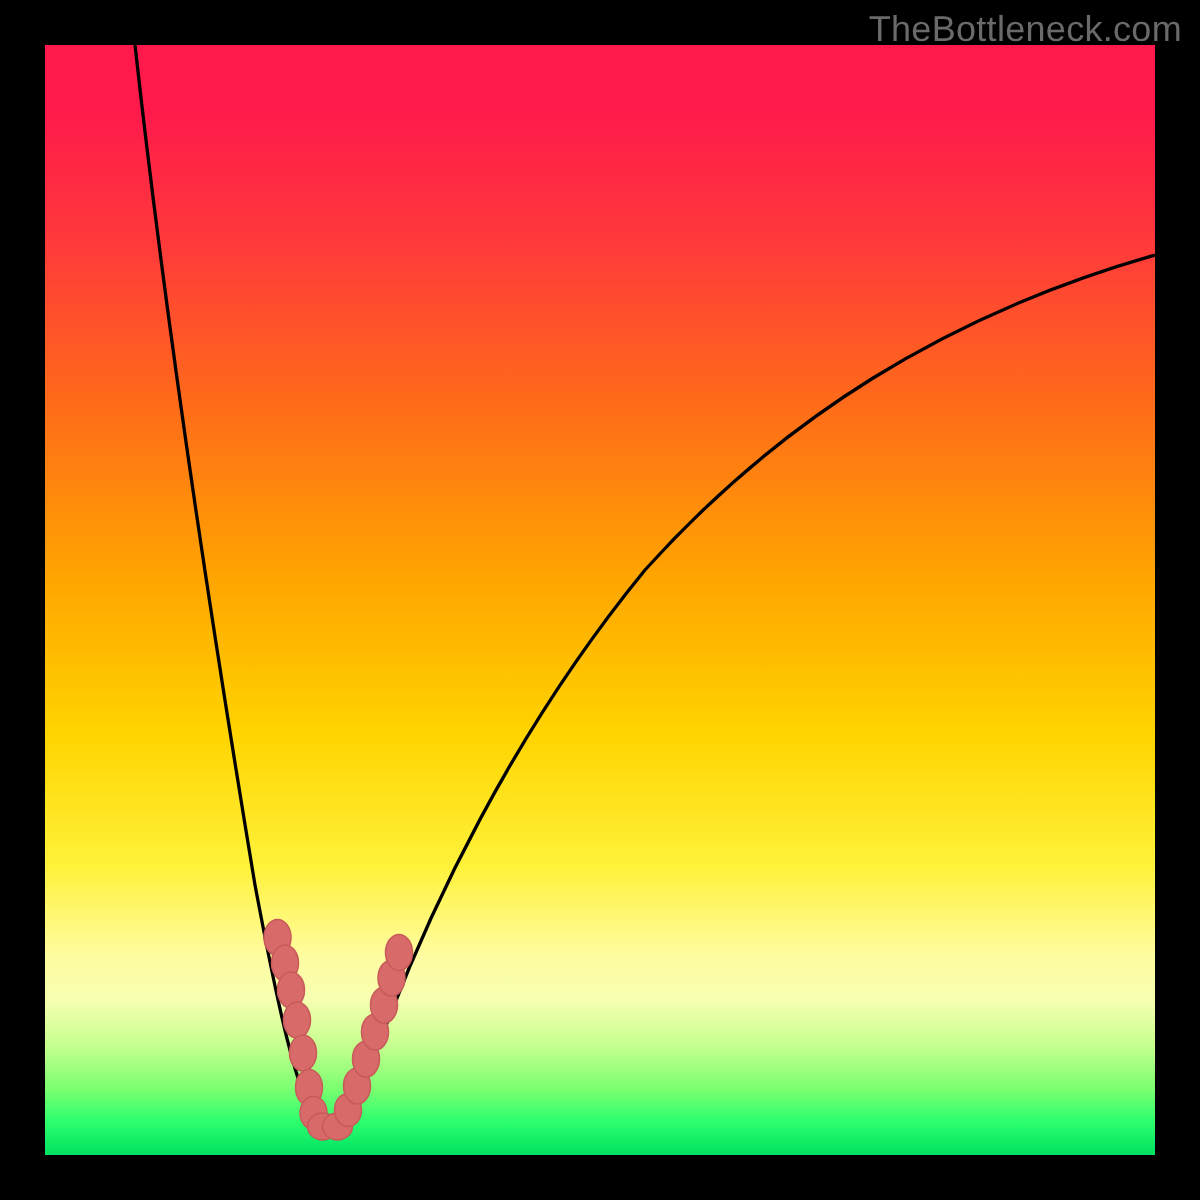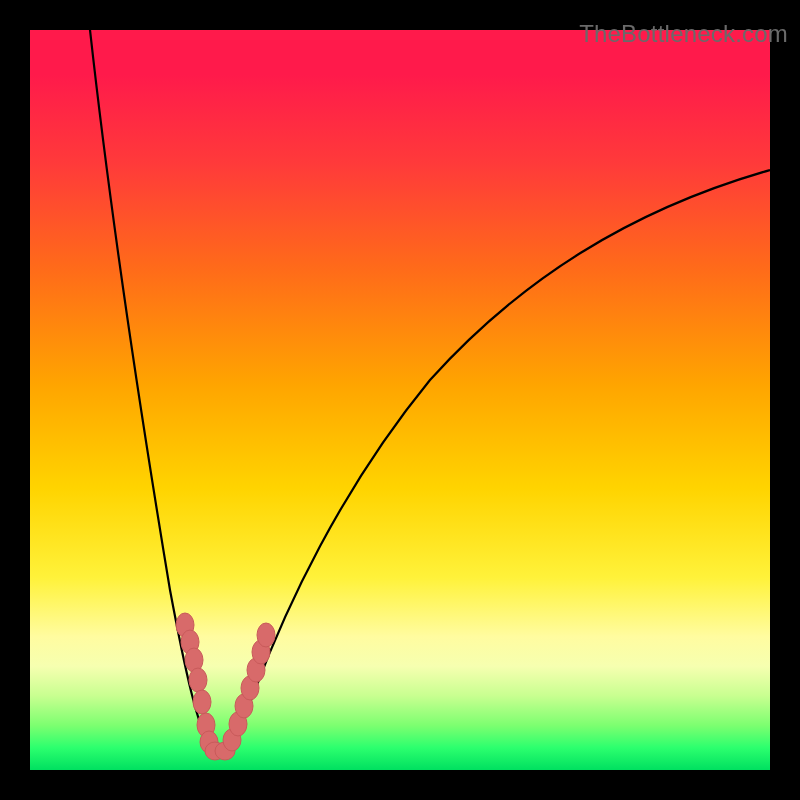--- a/index.html
+++ b/index.html
@@ -35,21 +35,21 @@
       #fffca0 82%,
       #f6ffb0 86%,
       #c8ff90 90%,
       #7cff70 94%,
       #2cff6e 97%,
       #00e060 100%
     );
   }
   .watermark {
     position: absolute;
-    top: 20px;
+    top: 6px;
     right: 12px;
     color: #6a6a6a;
     font-size: 24px;
     font-weight: 400;
     letter-spacing: 0.2px;
     user-select: none;
   }
   svg.curve {
     position: absolute;
     left: 0;

